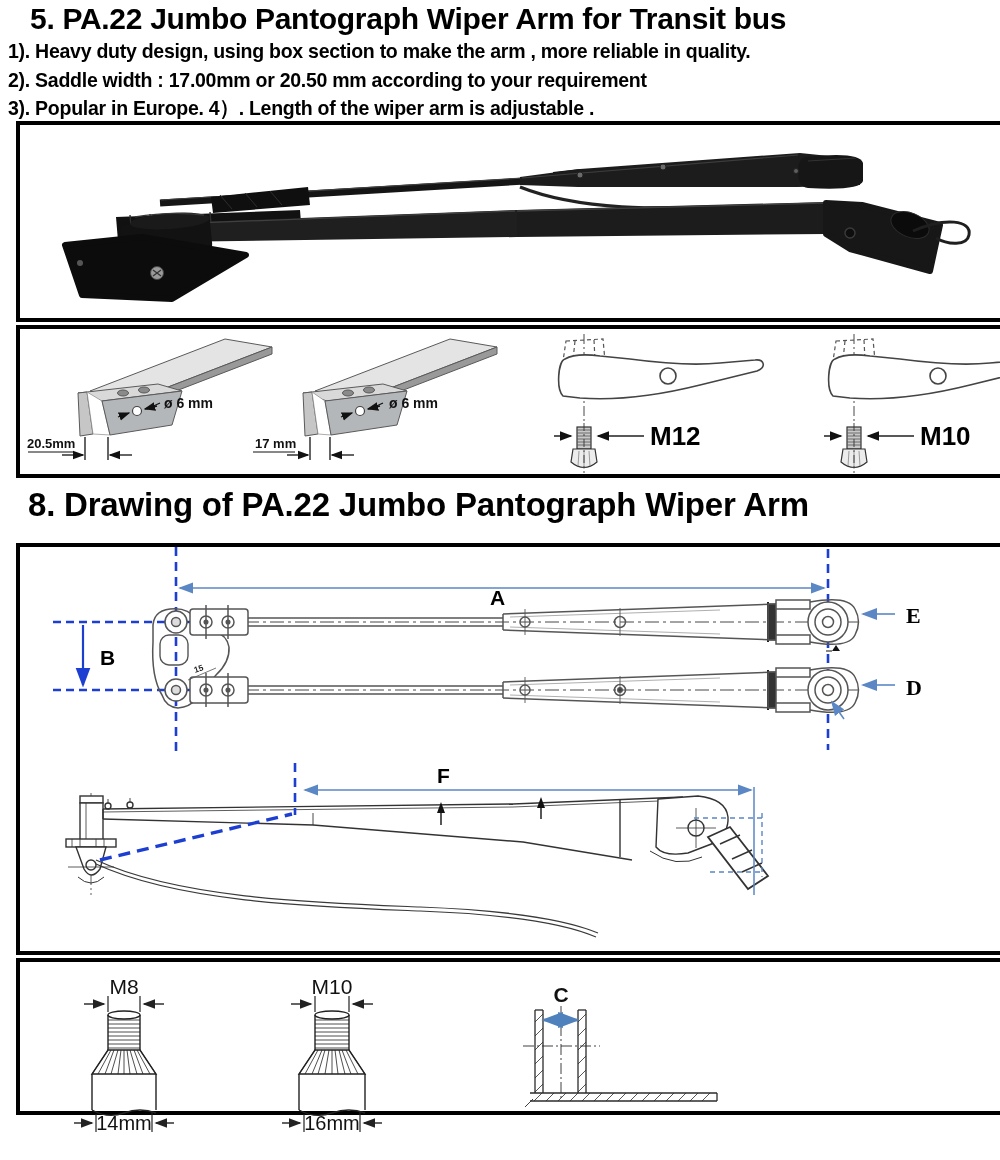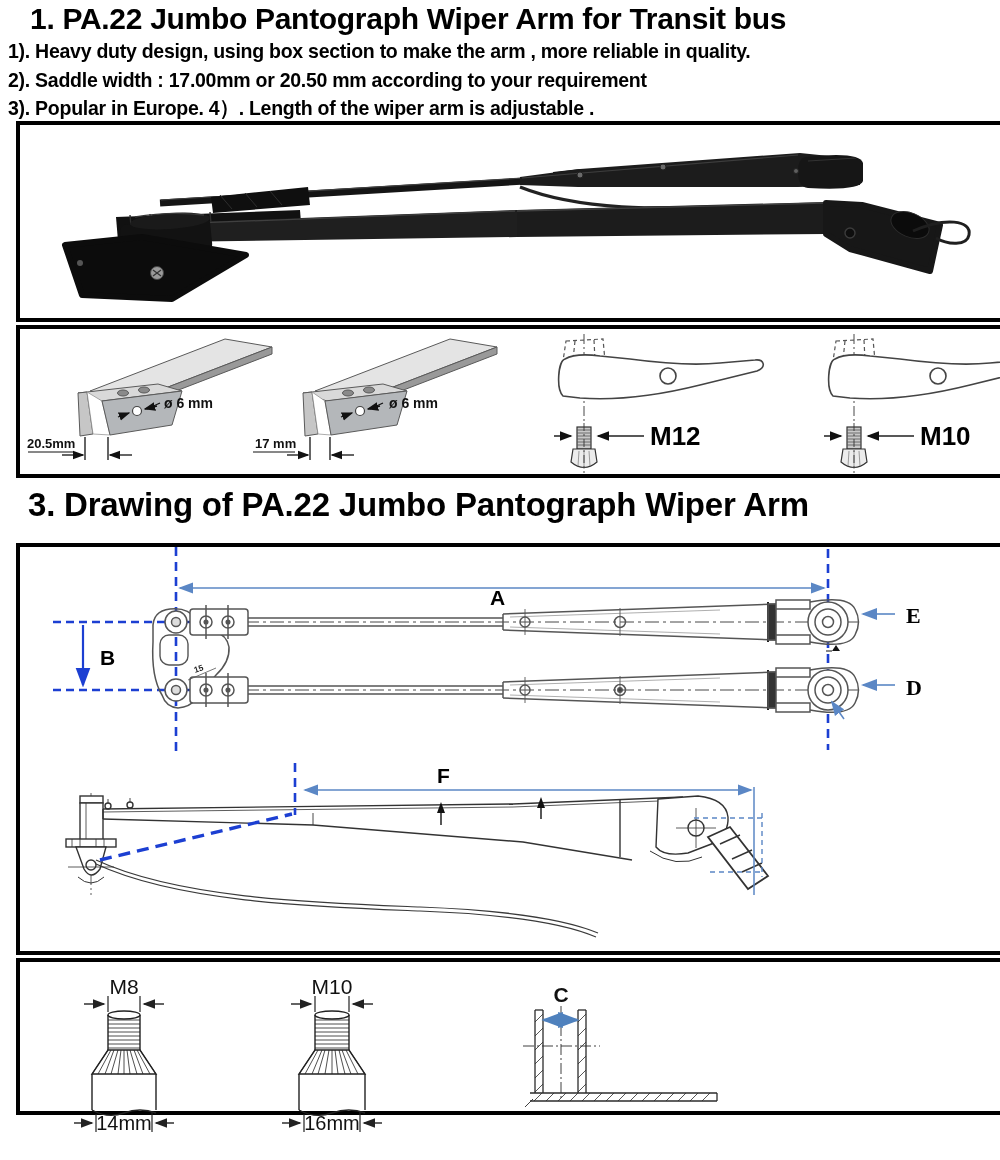--- a/index.html
+++ b/index.html
@@ -28,21 +28,21 @@
     position:absolute;left:28px;top:486px;font-size:33px;font-weight:bold;
     letter-spacing:-0.2px;white-space:nowrap;
   }
   svg{display:block;}
   text{font-family:"Liberation Sans",sans-serif;}
   .serifcap{font-family:"Liberation Serif",serif;}
 </style>
 </head>
 <body>
 
-<div class="title1">1. PA.22 Jumbo Pantograph Wiper Arm for Transit bus</div>
+<div class="title1">5. PA.22 Jumbo Pantograph Wiper Arm for Transit bus</div>
 <div class="bullets">
   <div>1). Heavy duty design, using box section to make the arm , more reliable in quality.</div>
   <div>2). Saddle width : 17.00mm or 20.50 mm according to your requirement</div>
   <div>3). Popular in Europe.  4）. Length of the wiper arm is adjustable .</div>
 </div>
 
 <div class="panel" id="photo-panel">
 <svg width="986" height="193" viewBox="0 0 986 193">
 
   <g>
@@ -206,21 +206,21 @@
     <g stroke="#111" stroke-width="1.4">
       <line x1="534" y1="107" x2="551" y2="107" marker-end="url(#p1k)"></line>
       <line x1="596" y1="107" x2="578" y2="107" marker-end="url(#p1k)"></line>
       <line x1="596" y1="107" x2="624" y2="107"></line>
     </g>
   </g>
   <text x="900" y="116" font-size="26" font-weight="bold" fill="#000">M10</text>
 </svg>
 </div>
 
-<div class="title2">3. Drawing of PA.22 Jumbo Pantograph Wiper Arm</div>
+<div class="title2">8. Drawing of PA.22 Jumbo Pantograph Wiper Arm</div>
 
 <div class="panel" id="drawing-panel">
 <svg width="986" height="404" viewBox="0 0 986 404">
   <defs>
     <marker id="p2b" viewBox="0 0 8 6" refX="7" refY="3" markerWidth="10" markerHeight="8" orient="auto-start-reverse">
       <path d="M0,0 L8,3 L0,6 Z" fill="#5b87c5"></path>
     </marker>
     <marker id="p2r" viewBox="0 0 8 6" refX="7" refY="3" markerWidth="9" markerHeight="7" orient="auto-start-reverse">
       <path d="M0,0 L8,3 L0,6 Z" fill="#1c3fd2"></path>
     </marker>

